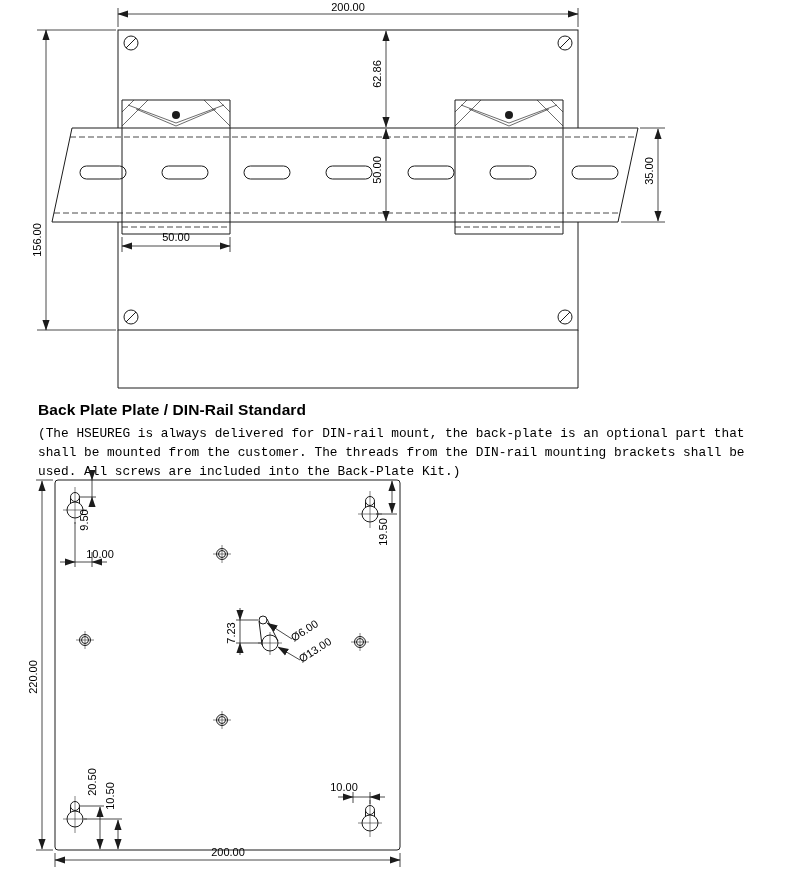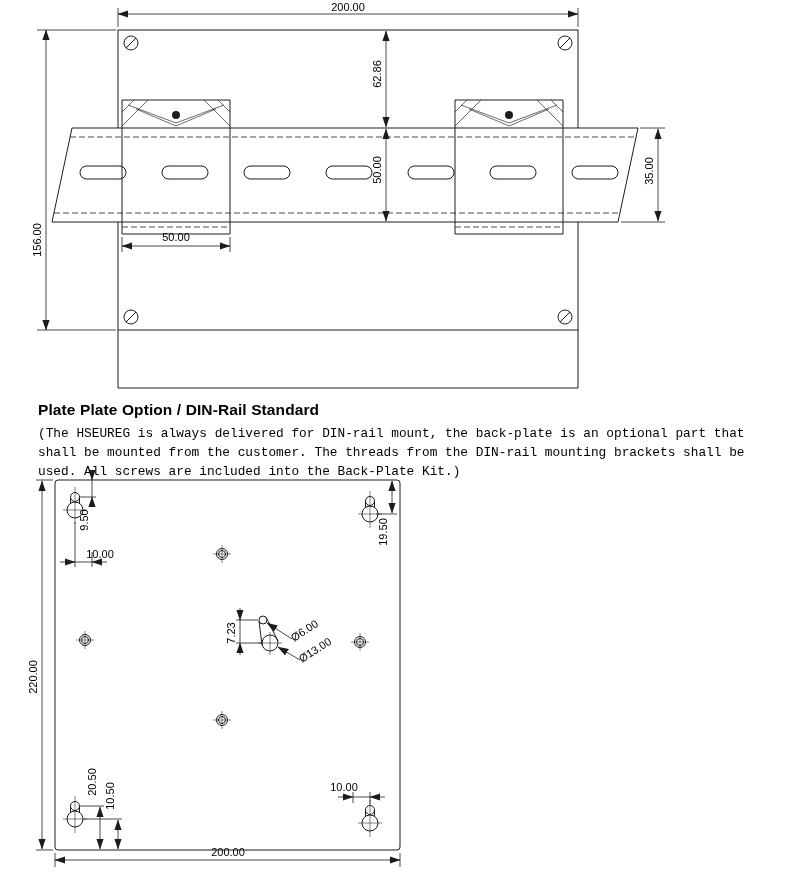--- a/index.html
+++ b/index.html
@@ -138,21 +138,21 @@
 
     <g>
       <line class="dim" x1="122" y1="237" x2="122" y2="252"></line>
       <line class="dim" x1="230" y1="237" x2="230" y2="252"></line>
       <line class="dim" x1="122" y1="246" x2="230" y2="246" marker-start="url(#arrA)" marker-end="url(#arrA)"></line>
       <text x="176" y="241" text-anchor="middle">50.00</text>
     </g>
   </svg>
 
   <div class="text-block">
-    <p class="title">Plate Plate Option / DIN-Rail Standard</p>
+    <p class="title">Back Plate Plate / DIN-Rail Standard</p>
     <p class="desc">(The HSEUREG is always delivered for DIN-rail mount, the back-plate is an optional part that shall be mounted from the customer. The threads from the DIN-rail mounting brackets shall be used. All screws are included into the Back-Plate Kit.)</p>
   </div>
 
   <svg class="bottom-svg draw" width="450" height="402" viewBox="0 0 450 402">
     <defs>
       <marker id="arrB" viewBox="0 0 10 10" refX="9.5" refY="5" markerWidth="11" markerHeight="11" orient="auto-start-reverse" markerUnits="userSpaceOnUse">
         <path class="arrhead" d="M0,1.6 L10,5 L0,8.4 Z"></path>
       </marker>
     </defs>
 

